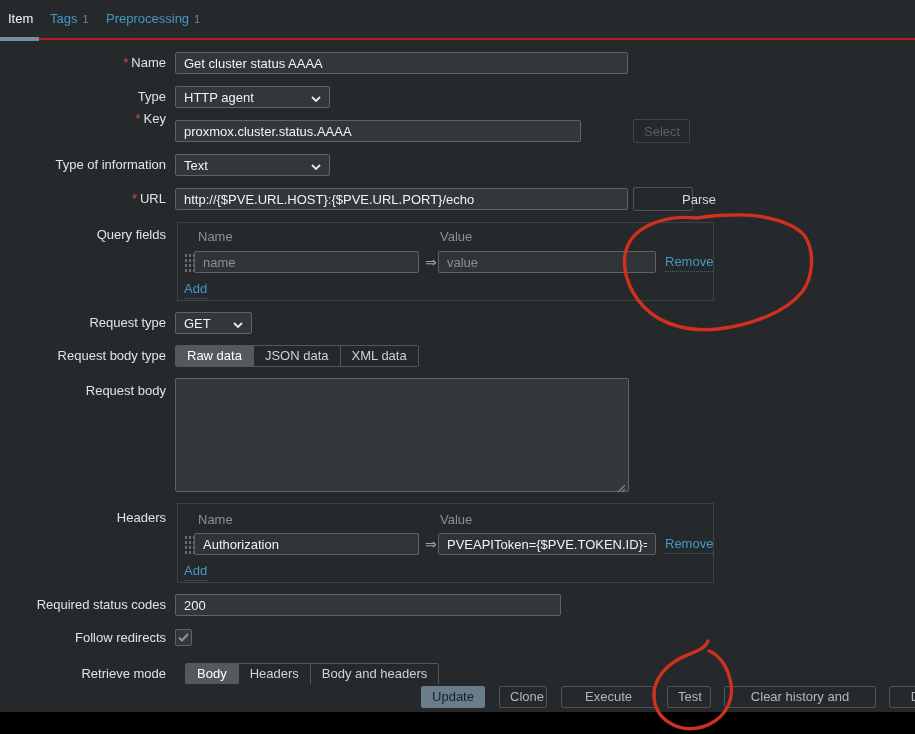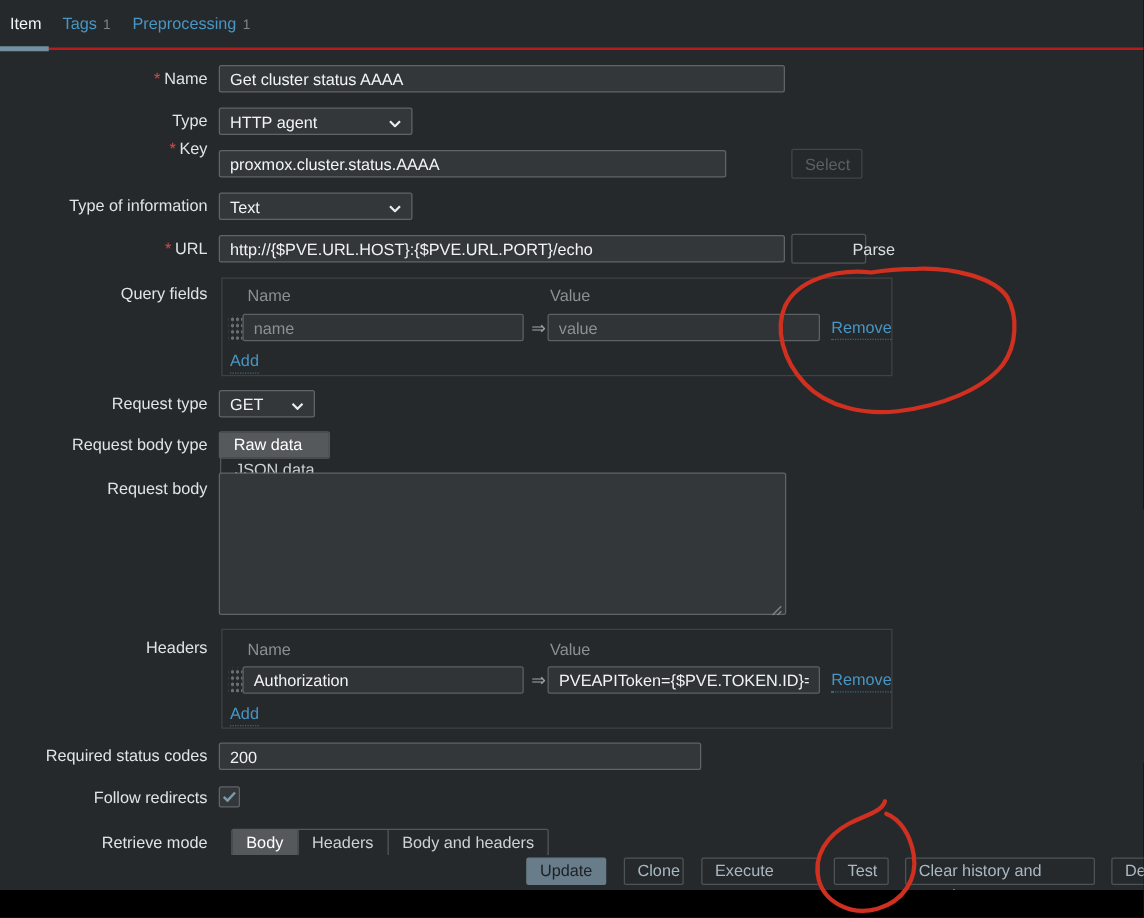--- a/index.html
+++ b/index.html
@@ -29,21 +29,21 @@
   .textarea { padding:4px 8px; resize:none; }
   .resize-corner { position:absolute; pointer-events:none; }
   
   .select {
     position:absolute; height:22px; background:#33373a; border:1px solid #60646a; border-radius:2px;
     display:flex; align-items:center; justify-content:space-between; padding:0 8px; color:#f1f3f4; cursor:pointer;
   }
   .select svg { flex:none; margin-left:8px; }
   
   .btn {
-    position:absolute; height:24px; line-height:22px; padding:0 10px; text-align:left;
+    position:absolute; height:24px; line-height:22px; padding:0 10px; text-align:center;
     background:transparent; border:1px solid #4d5458; border-radius:2px; color:#a9b9c4;
     font: 13px "Liberation Sans", sans-serif; cursor:pointer;
   }
   .btn.light { color:#d7dde0; }
   .btn.disabled { color:#5a6063; border-color:#3f4548; cursor:default; }
   
   .panel { position:absolute; left:177px; width:537px; border:1px solid #3e4245; }
   .panel .col-h { position:absolute; color:#8b9094; line-height:16px; }
   .drag-handle { position:absolute; width:11px; height:20px;
      background-image: radial-gradient(#6a6e71 1.1px, transparent 1.2px);
@@ -123,21 +123,21 @@
 
   <div class="lbl" style="top:312px;padding-left:24px;"><span>Request type</span></div>
   <div class="select" style="left:175px; top:312px; width:77px;">
     <span>GET</span>
     <span><svg width="10" height="6">
           <polyline points="1,1 5,5 9,1" fill="none" stroke="#e8ebec" stroke-width="1.8"></polyline>
         </svg></span>
   </div>
 
   <div class="lbl" style="top:345px;"><span>Request body type</span></div>
-  <div class="seg-group" style="left:175px; top:345px;flex-direction:column;">
+  <div class="seg-group" style="left:175px; top:345px;">
     <div class="seg sel">Raw data</div>
     <div class="seg">JSON data</div>
     <div class="seg">XML data</div>
   </div>
 
   <div class="lbl" style="top:380px;"><span>Request body</span></div>
   <textarea class="textarea" style="left: 175px; top: 378px; width: 454px; height: 114px;"></textarea>
   <span class="resize-corner" style="left:617px; top:481px;">
     <svg width="9" height="9">
         <path d="M8 1 L1 8 M8 5 L5 8" stroke="#7d8184" stroke-width="1.2"></path>

